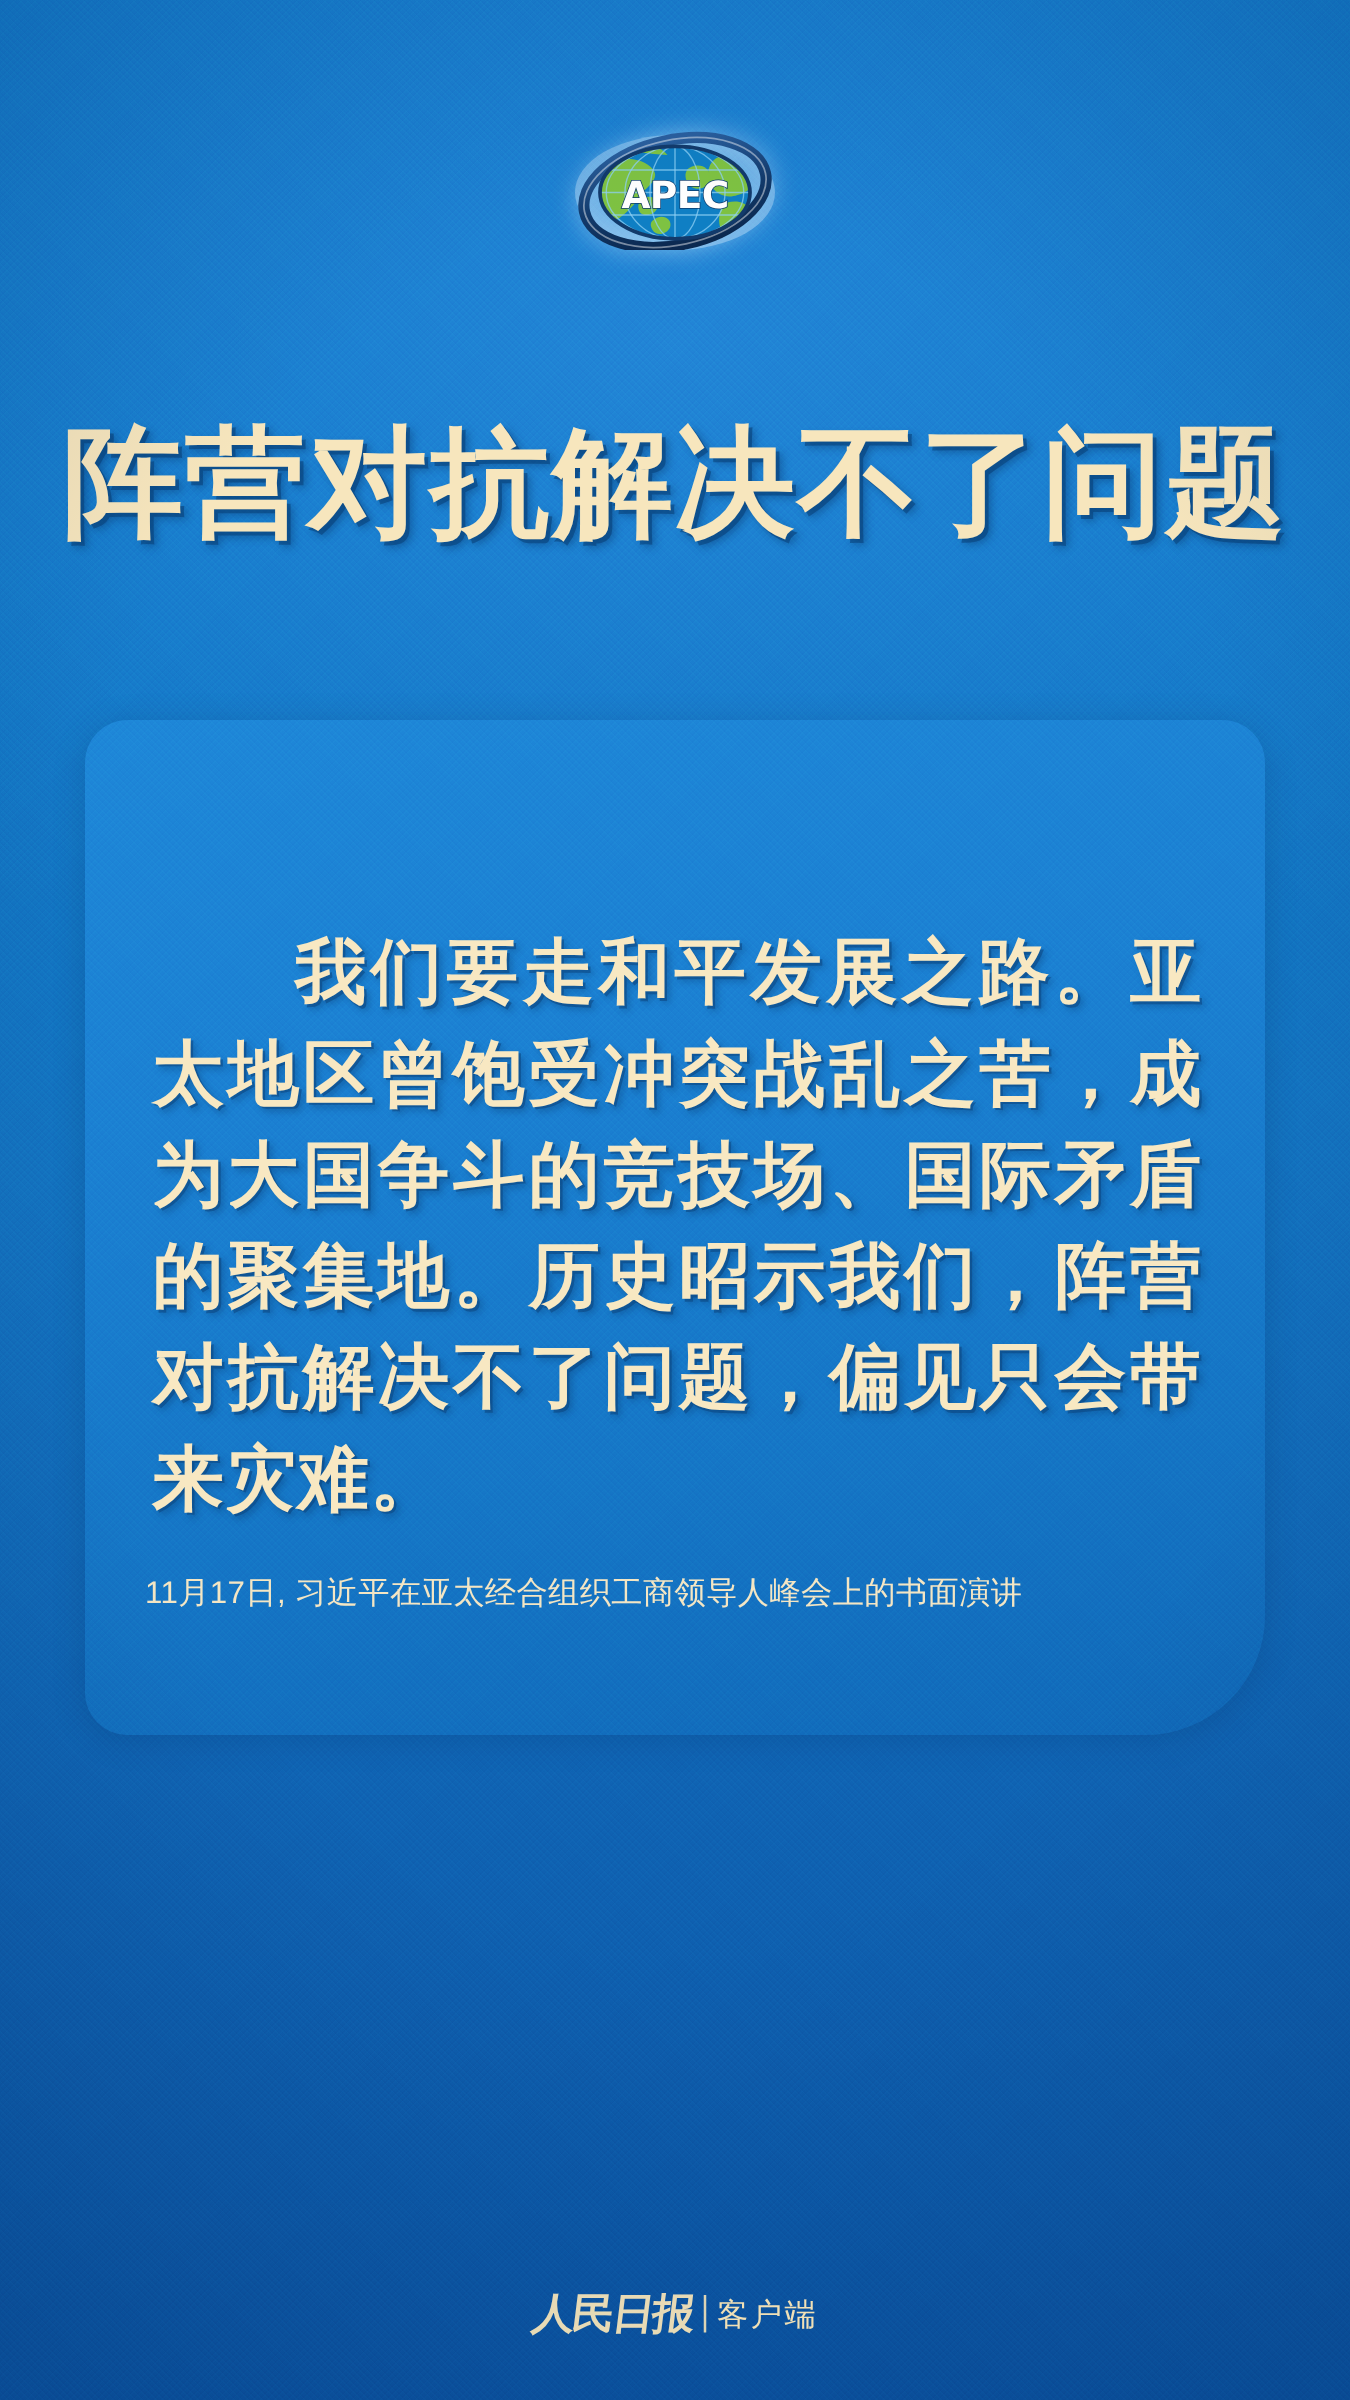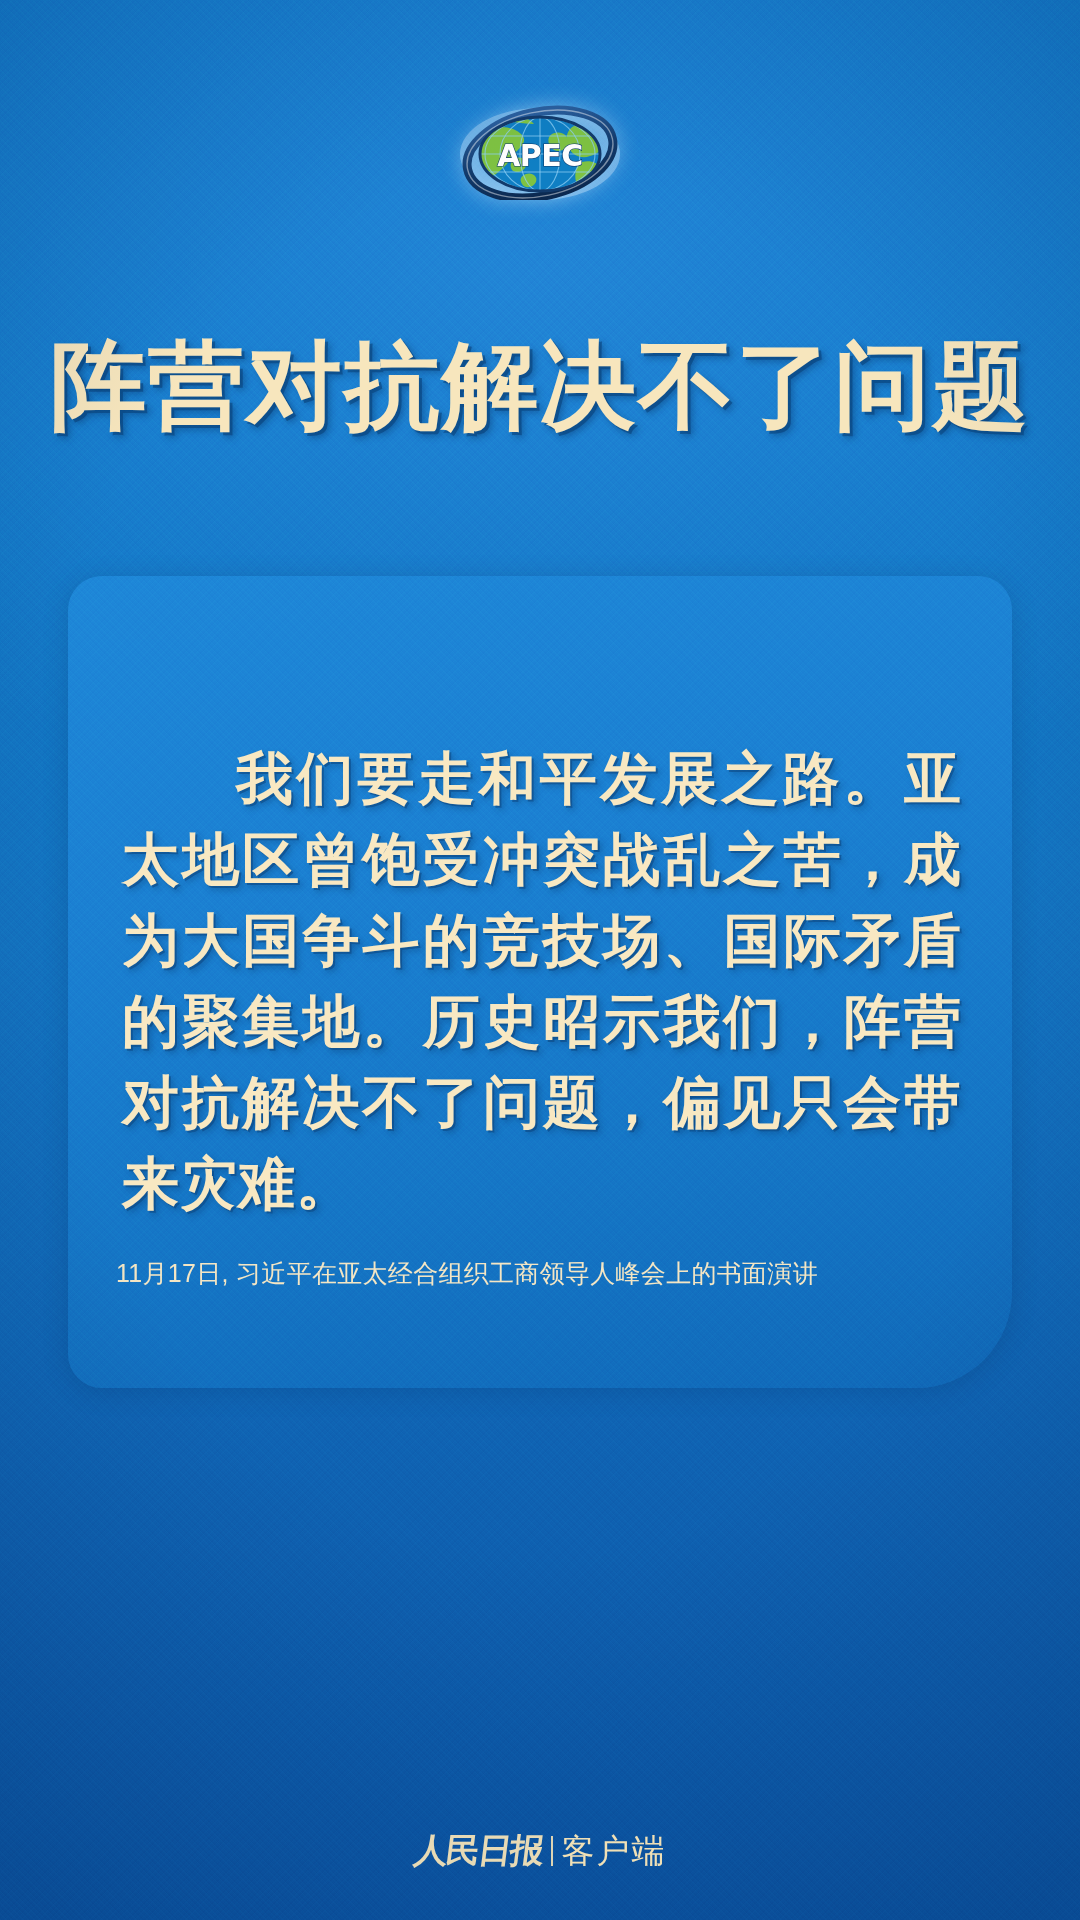--- a/index.html
+++ b/index.html
@@ -150,21 +150,21 @@
     opacity: .96;
   }
   #footer-divider {
     width: 2px;
     height: 30px;
     background: #f0e0b6;
     opacity: .92;
   }
   #footer-app {
     font-family: Liberation Serif, serif;
-    font-size: 33px;
+    font-size: 25px;
     font-weight: 400;
     letter-spacing: 2px;
   }
 </style>
 </head>
 <body>
 
 <div id="poster">
 
   <div id="texture"></div>

